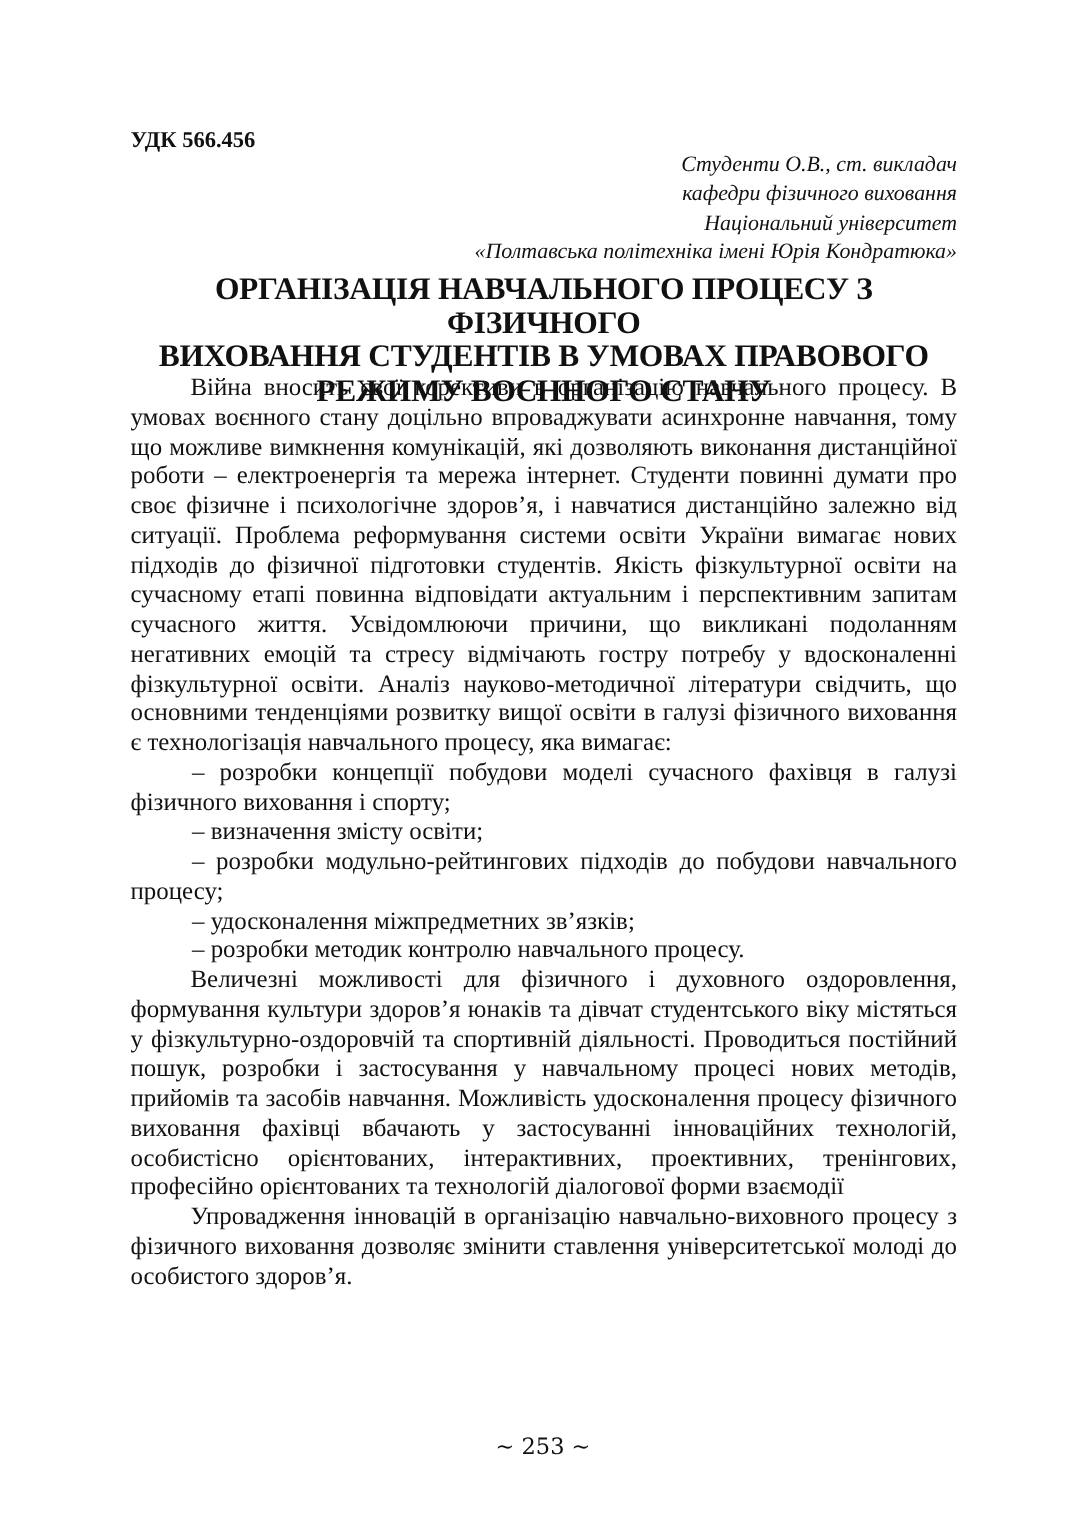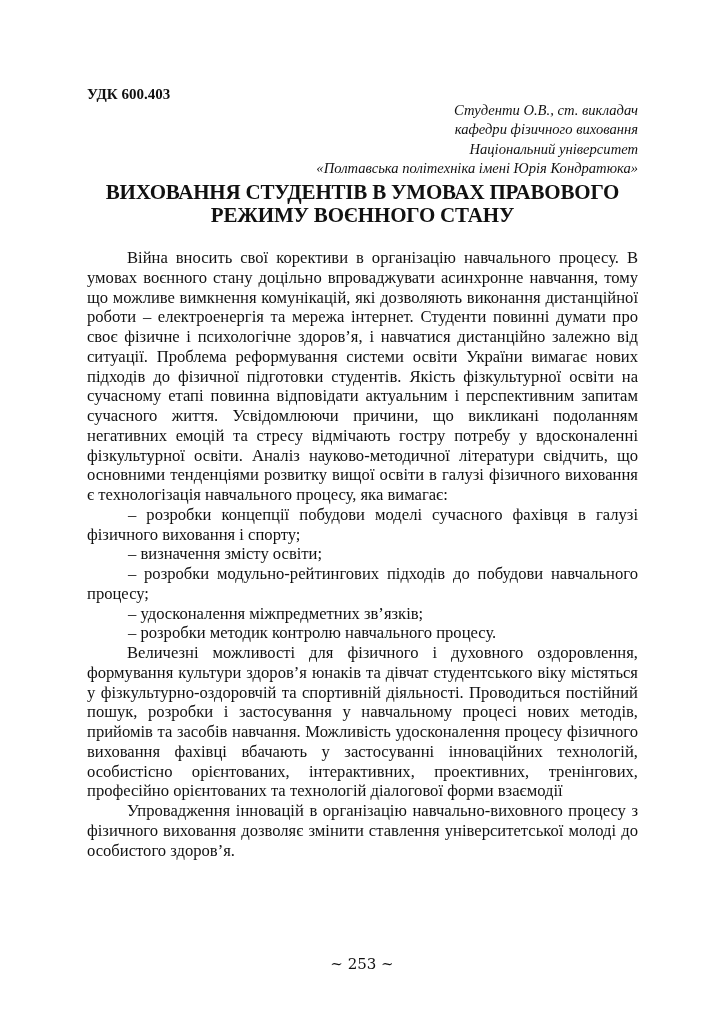--- a/index.html
+++ b/index.html
@@ -15,30 +15,31 @@
           font-size: 16.6px; line-height: 19.75px; text-align: justify; }
   .body p { margin: 0; text-indent: 40px; }
   .body p.bullet { text-indent: 41px; }
   .pagenum { position: absolute; top: 955px; left: 0; width: 724px; text-align: center;
              font-family: "DejaVu Serif", serif; font-size: 15px; }
 </style>
 </head>
 <body>
 
 <div class="page">
-  <div class="udk">УДК 600.403</div>
+  <div class="udk">УДК 566.456</div>
 
   <div class="author">
     <div>Студенти О.В., ст. викладач</div>
     <div>кафедри фізичного виховання</div>
     <div>Національний університет</div>
     <div>«Полтавська політехніка імені Юрія Кондратюка»</div>
   </div>
 
   <div class="title">
+    <div>ОРГАНІЗАЦІЯ НАВЧАЛЬНОГО ПРОЦЕСУ З ФІЗИЧНОГО</div>
     <div>ВИХОВАННЯ СТУДЕНТІВ В УМОВАХ ПРАВОВОГО</div>
     <div>РЕЖИМУ ВОЄННОГО СТАНУ</div>
   </div>
 
   <div class="body">
     <p>Війна вносить свої корективи в організацію навчального процесу. В умовах воєнного стану доцільно впроваджувати асинхронне навчання, тому що можливе вимкнення комунікацій, які дозволяють виконання дистанційної роботи – електроенергія та мережа інтернет. Студенти повинні думати про своє фізичне і психологічне здоров’я, і навчатися дистанційно залежно від ситуації. Проблема реформування системи освіти України вимагає нових підходів до фізичної підготовки студентів. Якість фізкультурної освіти на сучасному етапі  повинна відповідати актуальним і перспективним запитам сучасного життя. Усвідомлюючи причини, що викликані подоланням негативних емоцій та стресу відмічають гостру потребу у вдосконаленні фізкультурної освіти. Аналіз науково-методичної літератури свідчить, що основними тенденціями розвитку вищої освіти в галузі фізичного виховання є технологізація навчального процесу, яка вимагає:</p>
     <p class="bullet">– розробки концепції побудови моделі сучасного фахівця в галузі фізичного виховання і спорту;</p>
     <p class="bullet">– визначення змісту освіти;</p>
     <p class="bullet">– розробки модульно-рейтингових підходів до побудови навчального процесу;</p>
     <p class="bullet">– удосконалення міжпредметних зв’язків;</p>

